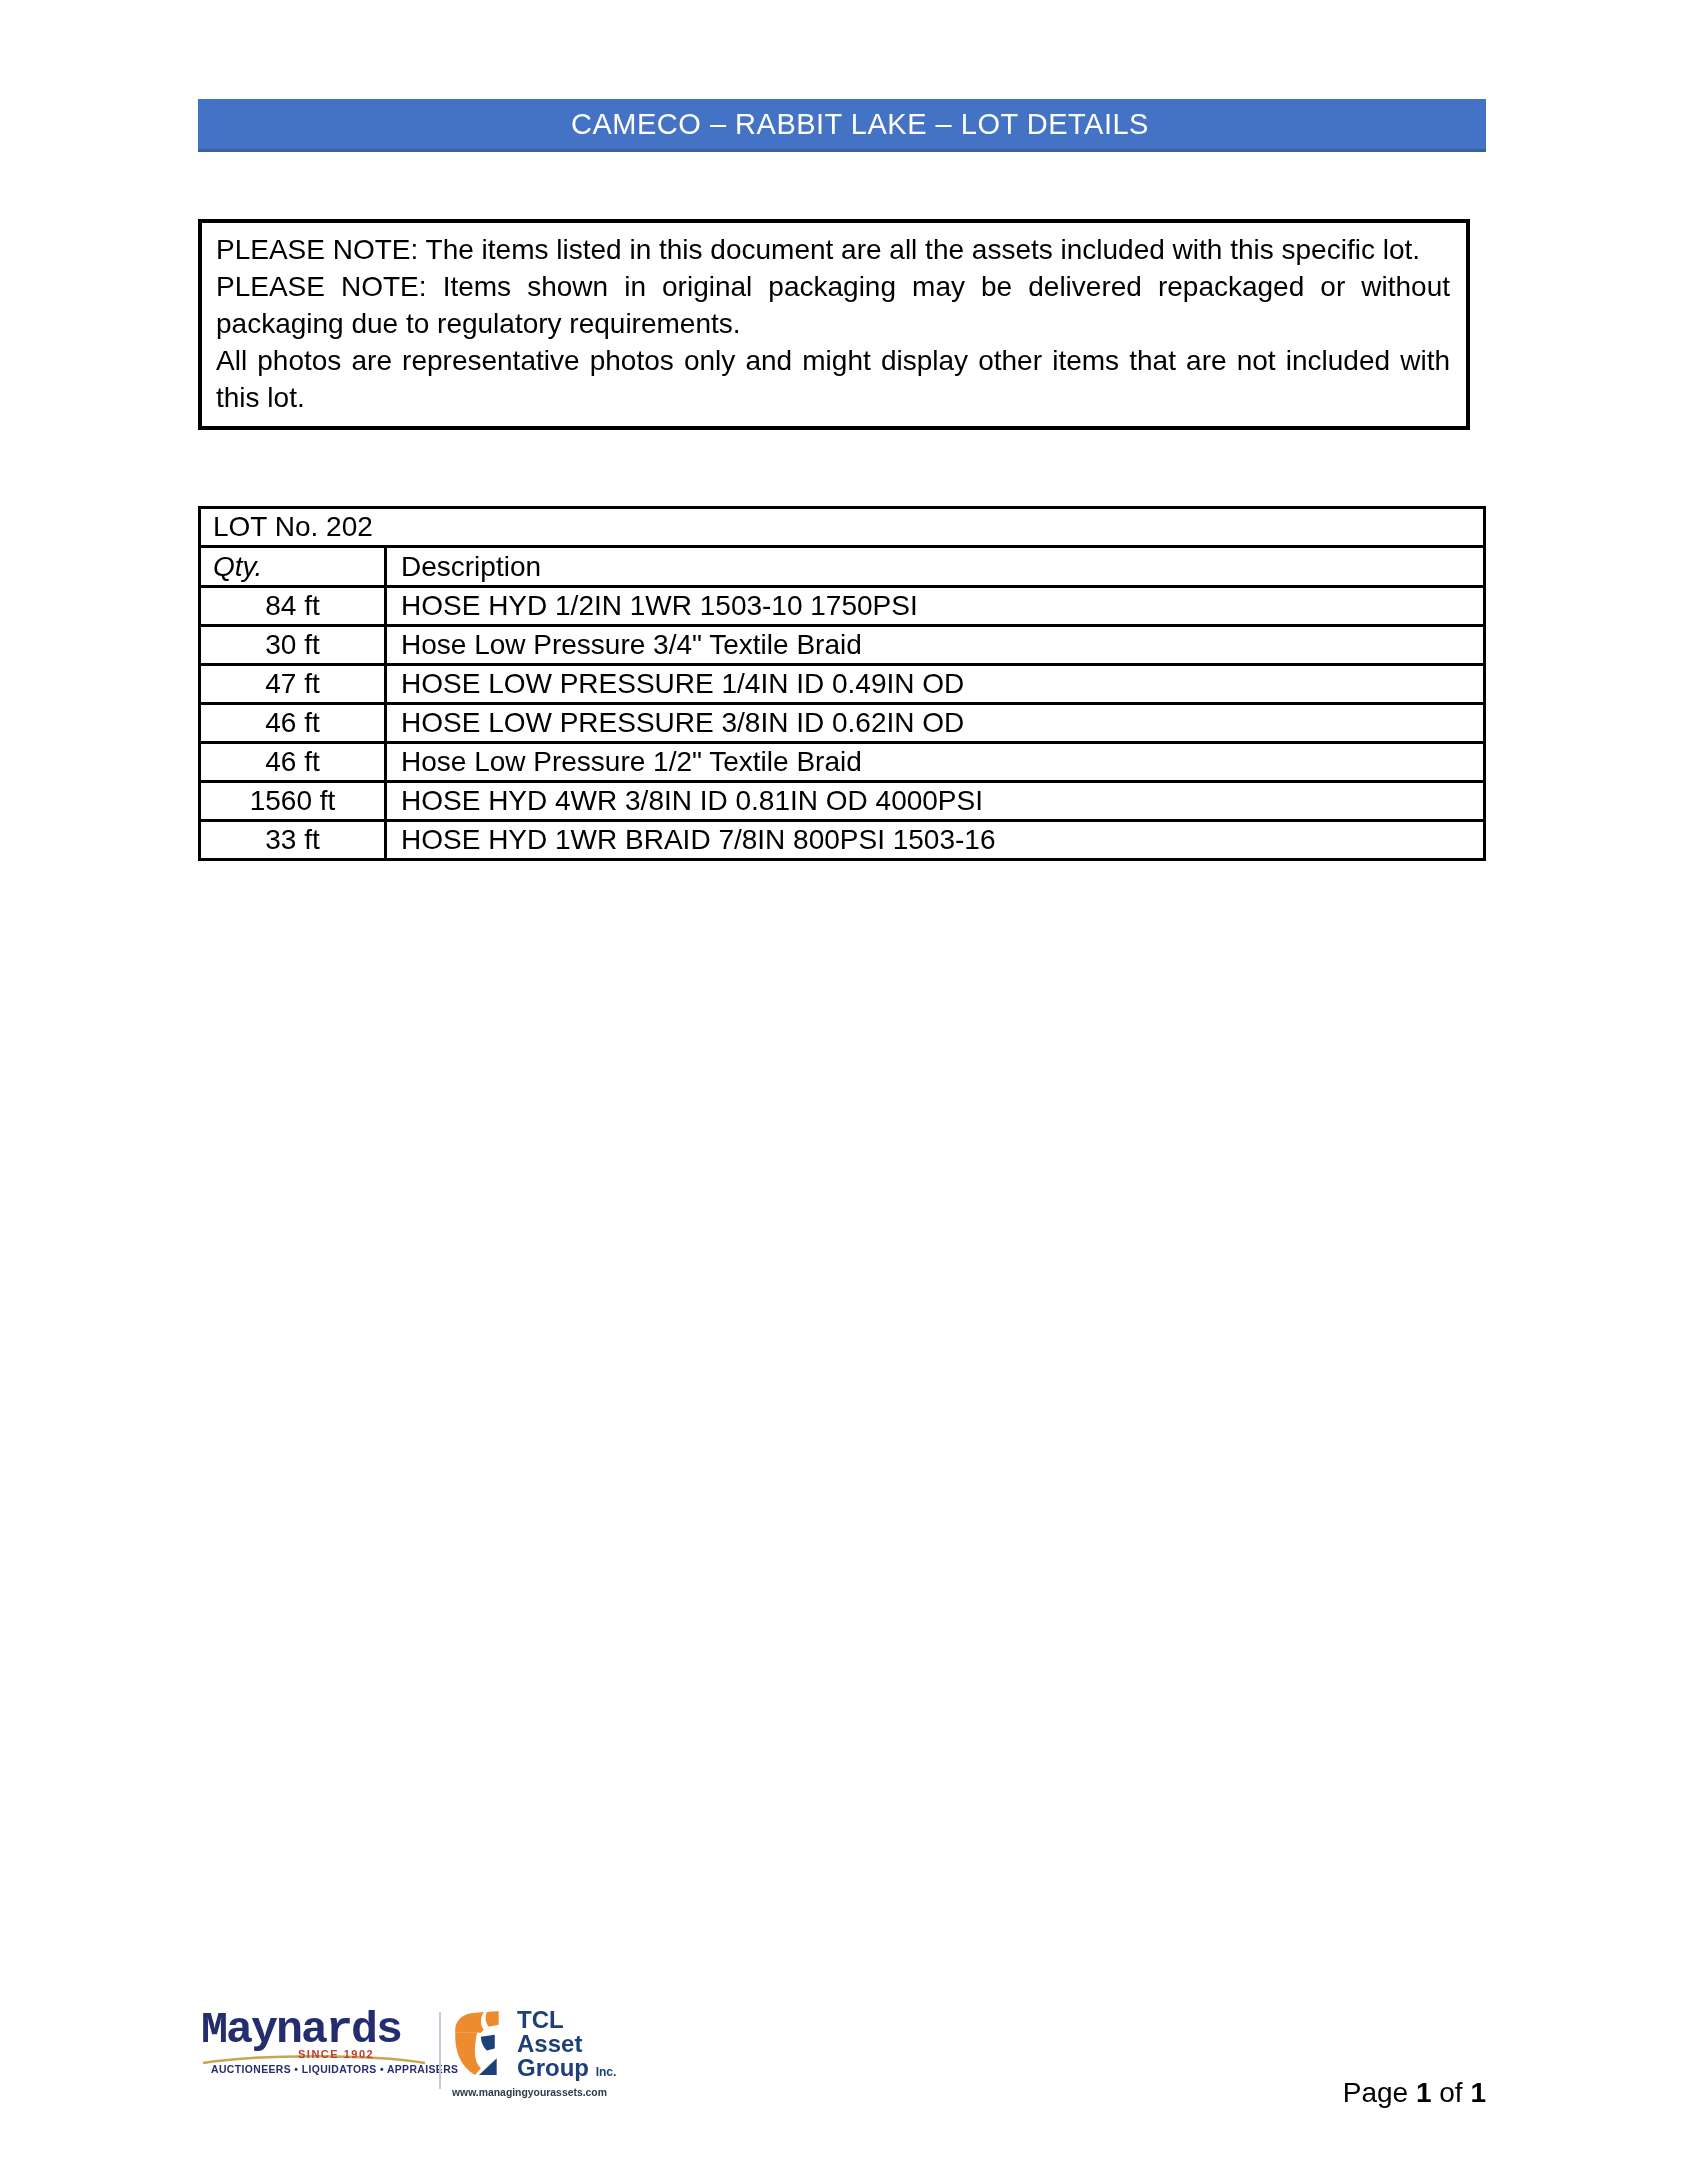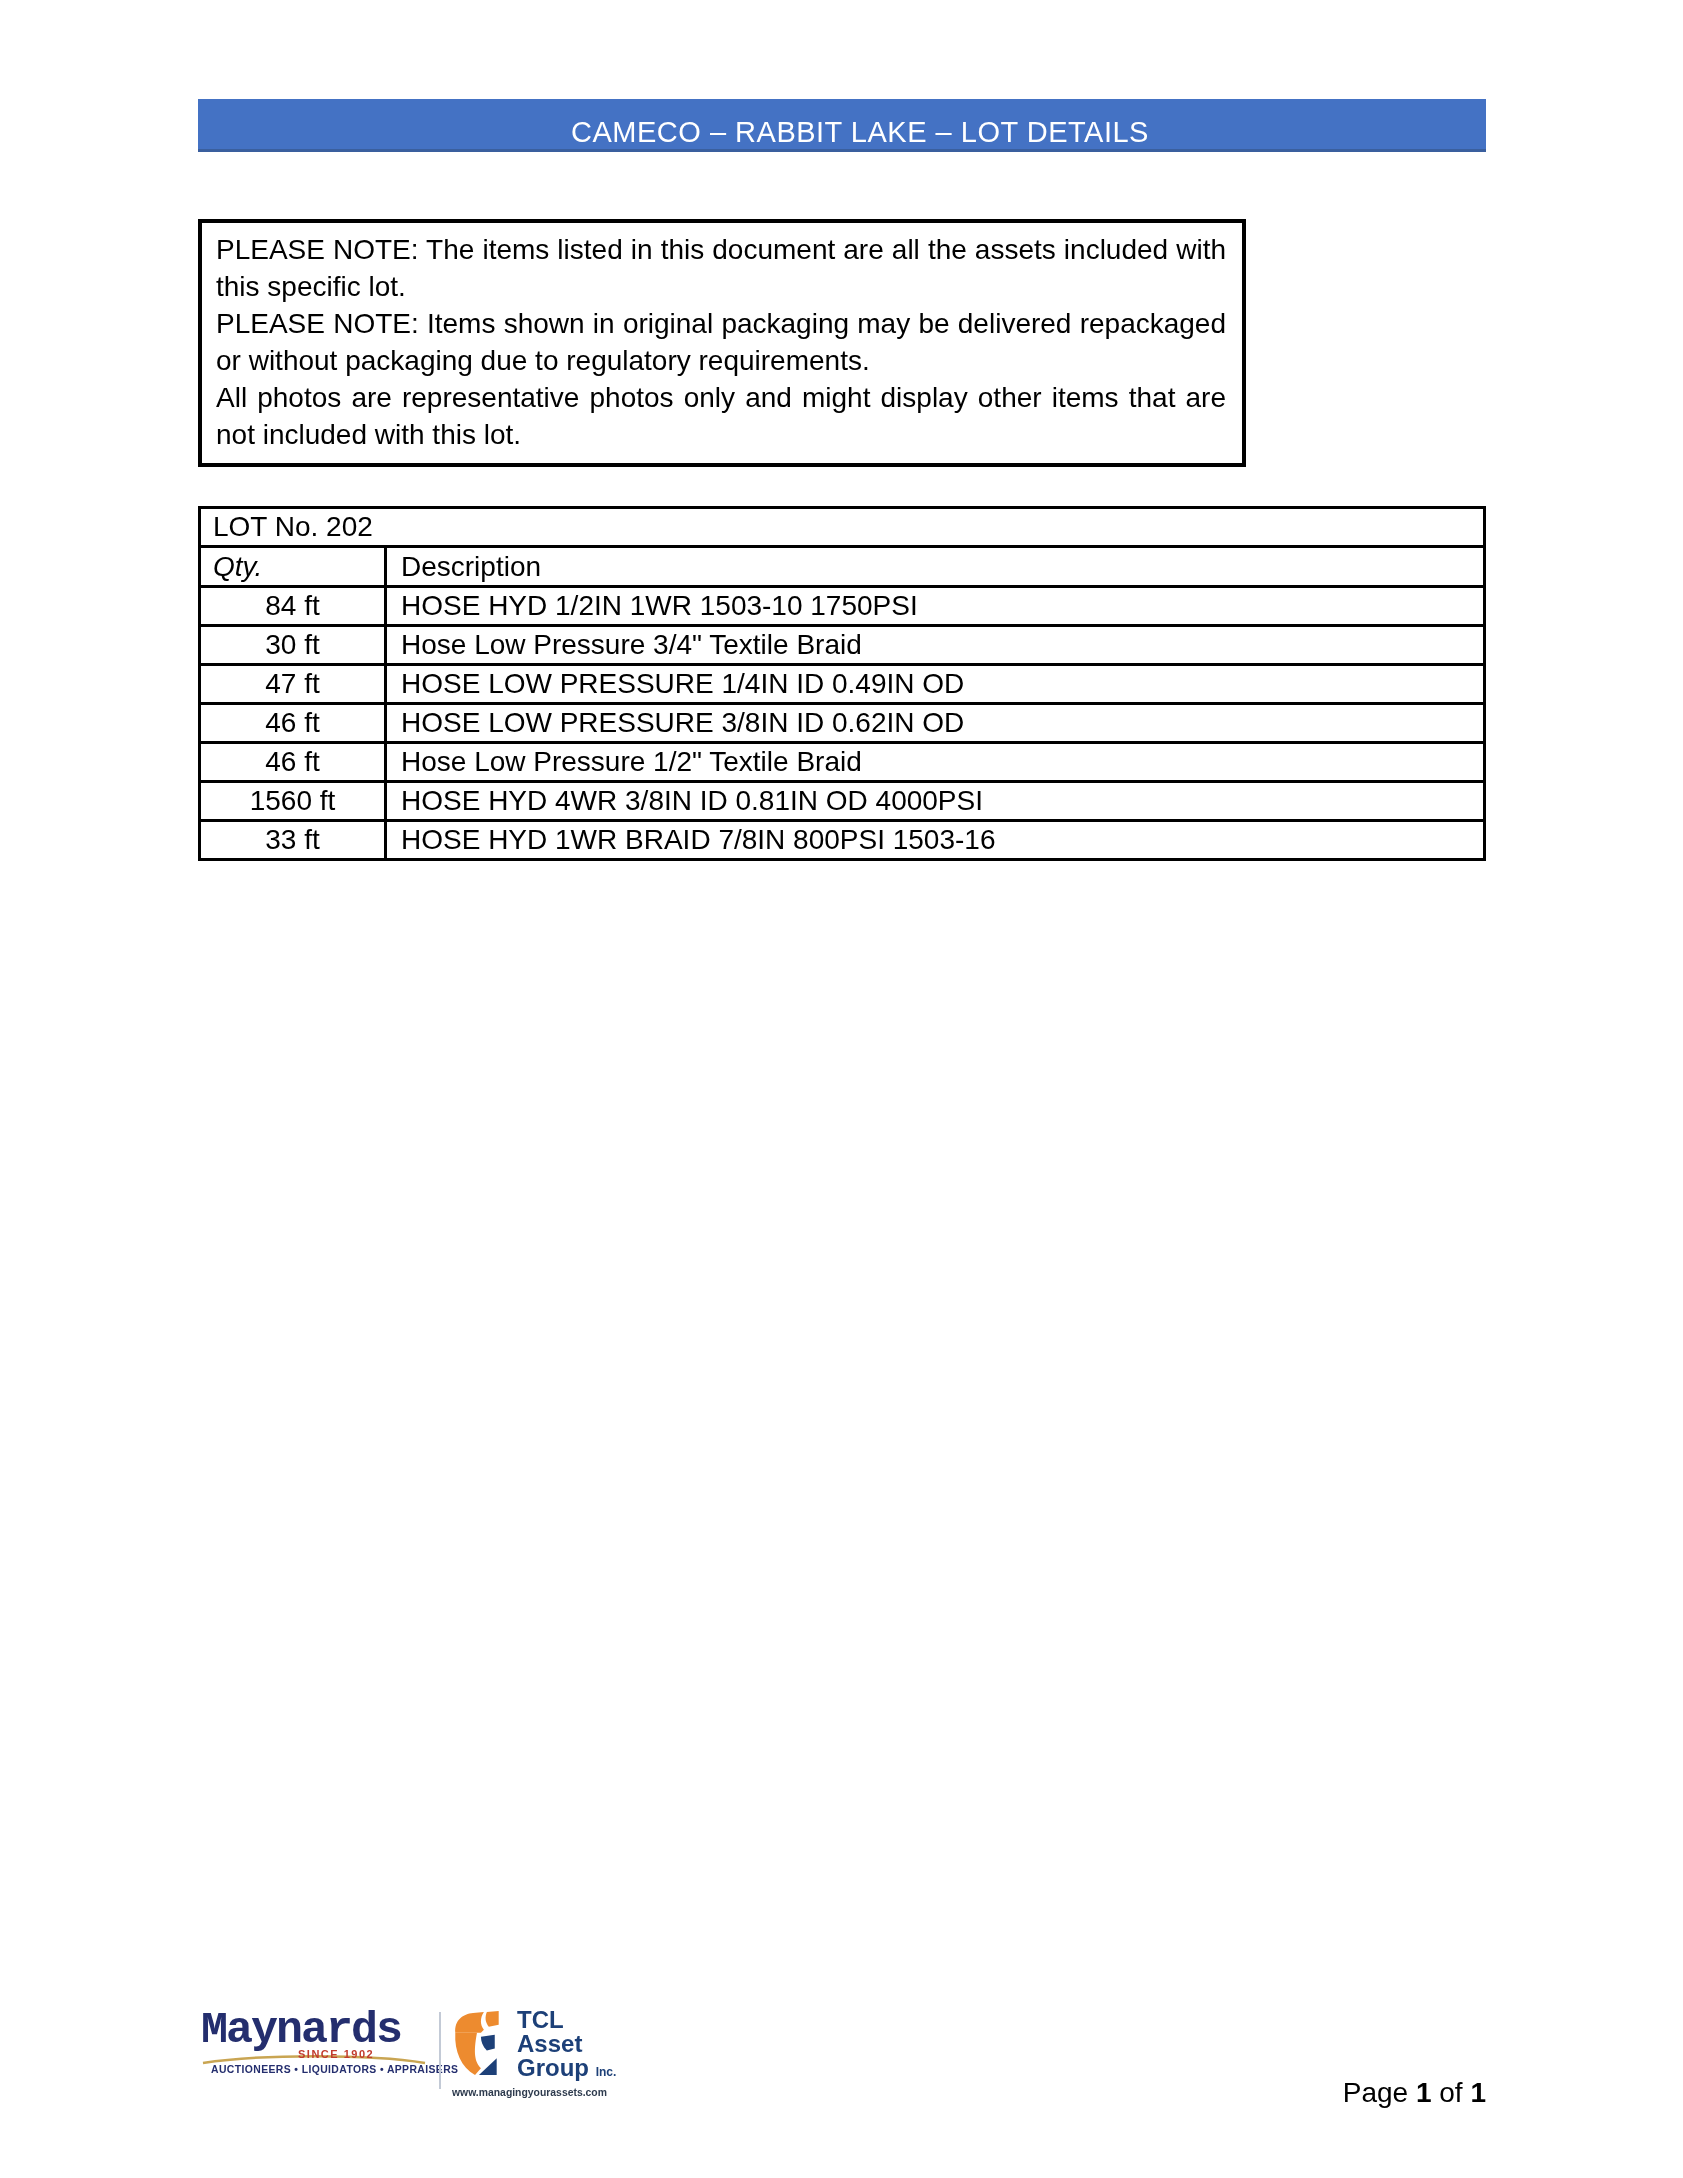--- a/index.html
+++ b/index.html
@@ -14,34 +14,34 @@
     overflow: hidden;
   }
 
   
   .title-bar {
     position: absolute;
     left: 198px; top: 99px;
     width: 1288px; height: 53px;
     background: #4472C4;
     border-bottom: 3px solid #3A5F9E;
-    display: flex; align-items: flex-end; justify-content: center; padding-left: 36px;
+    display: flex; align-items: center; justify-content: center; padding-left: 36px;
   }
   .title-bar .title-text {
     color: #ffffff;
     font-size: 29px;
     letter-spacing: 0.5px;
     white-space: nowrap;
   }
 
   
   .notice-box {
     position: absolute;
     left: 198px; top: 219px;
-    width: 1048px; min-height: 192px;
+    width: 1272px; min-height: 192px;
     border: 4px solid #000000;
     padding: 8px 16px 10px 14px;
     background: #ffffff;
   }
   .notice-box p {
     margin: 0;
     font-size: 28px;
     line-height: 37px;
     text-align: justify;
   }

